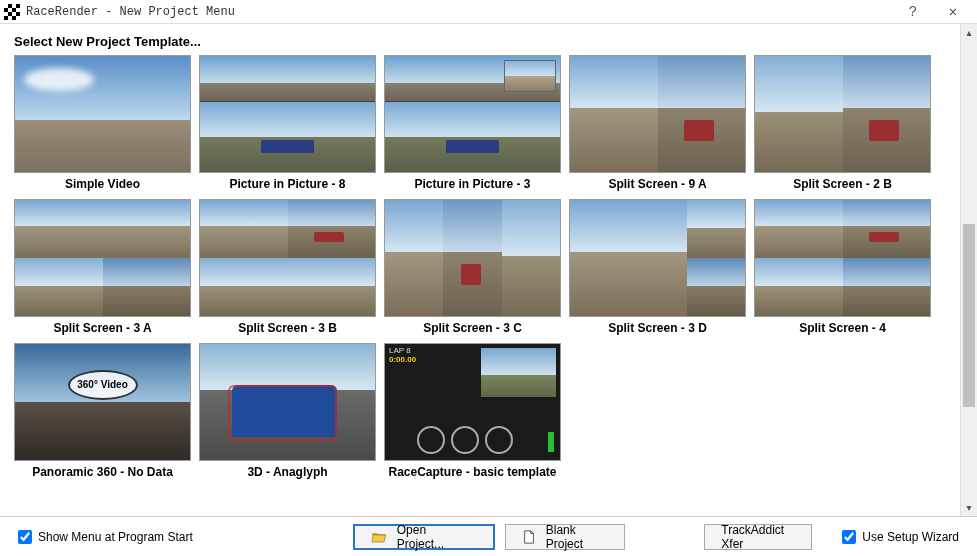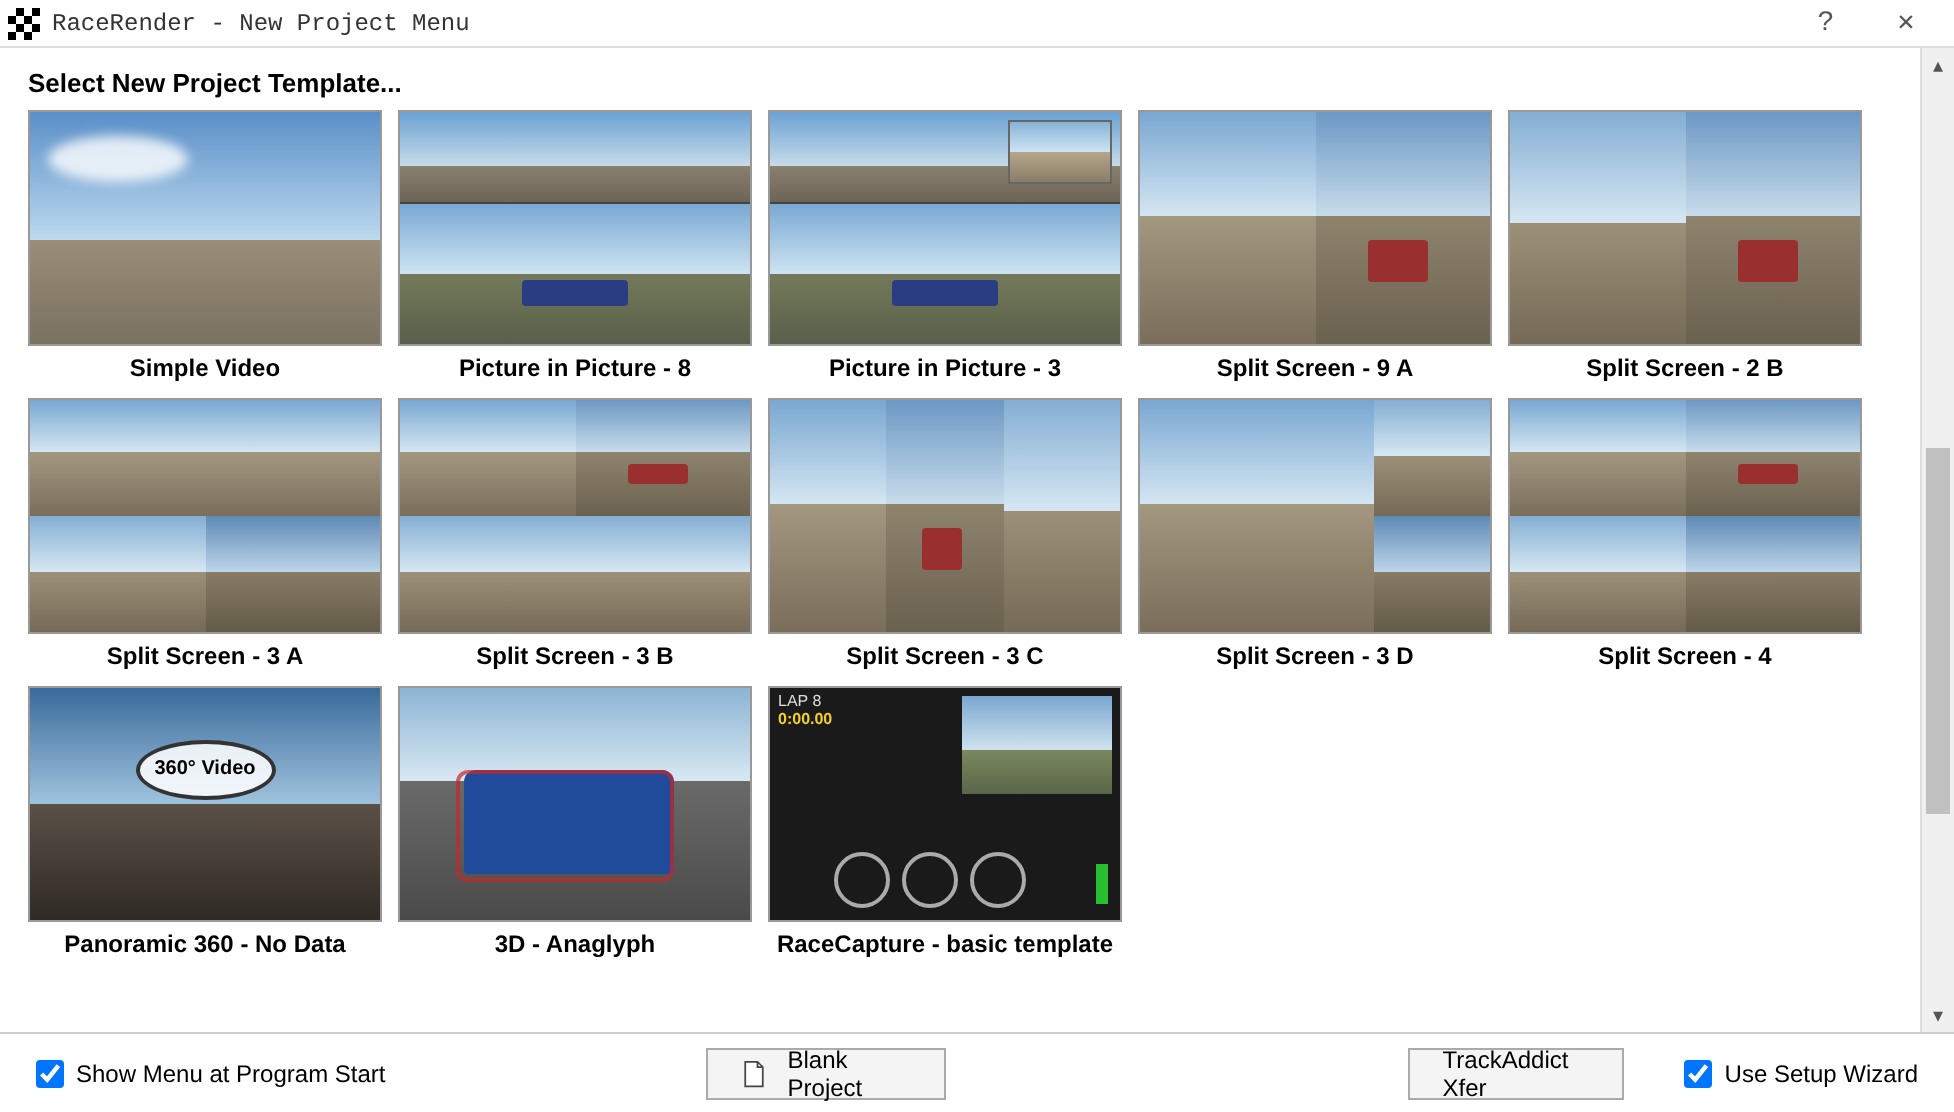--- a/index.html
+++ b/index.html
@@ -244,20 +244,30 @@
     <div class="scroll-arrow">▾</div>
   </div>
 </div>
 
 <div class="footer">
   <label class="checkbox-wrap">
     <input type="checkbox" id="chk-showmenu" checked="" style="">
     <span>Show Menu at Program Start</span>
   </label>
   <div class="min-spacer"></div>
+  <div class="btn btn-primary">
+    <span class="btn-icon">
+      <svg viewBox="0 0 16 16" width="16" height="16">
+          <path fill="#d9a92a" d="M1 4h5l1 1h7v1H1z"></path>
+          <path fill="#f2c851" d="M2 6h13l-2 7H1z"></path>
+          <path fill="none" stroke="#8a6a1a" stroke-width="0.6" d="M2 6h13l-2 7H1z"></path>
+        </svg>
+    </span>
+    <span>Open Project...</span>
+  </div>
   <div class="btn btn-secondary">
     <span class="btn-icon">
       <svg viewBox="0 0 16 16" width="14" height="14">
           <path fill="#fff" stroke="#444" stroke-width="1" d="M3 1h7l3 3v11H3z"></path>
           <path fill="none" stroke="#444" stroke-width="1" d="M10 1v3h3"></path>
         </svg>
     </span>
     <span>Blank Project</span>
   </div>
   <div class="footer-spacer"></div>

